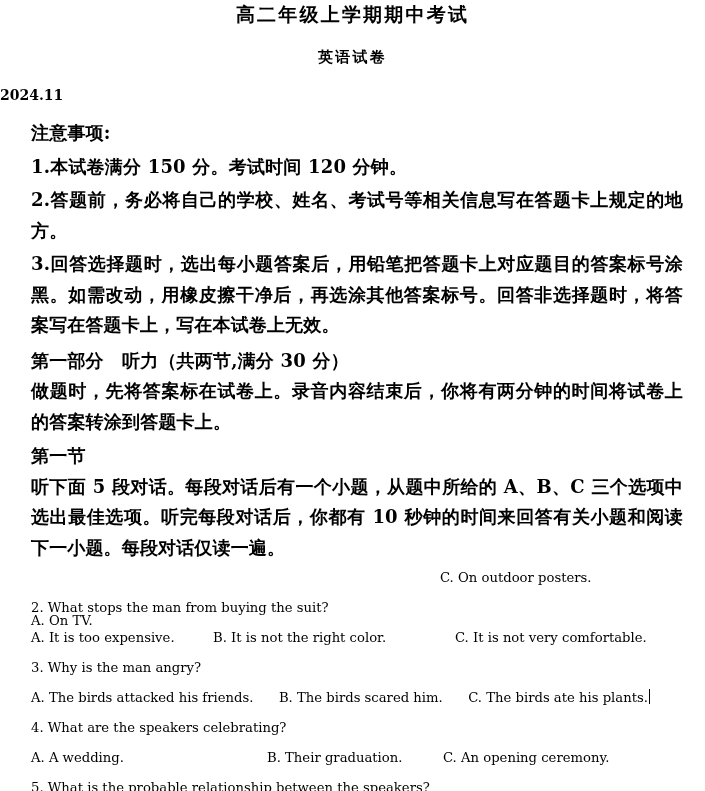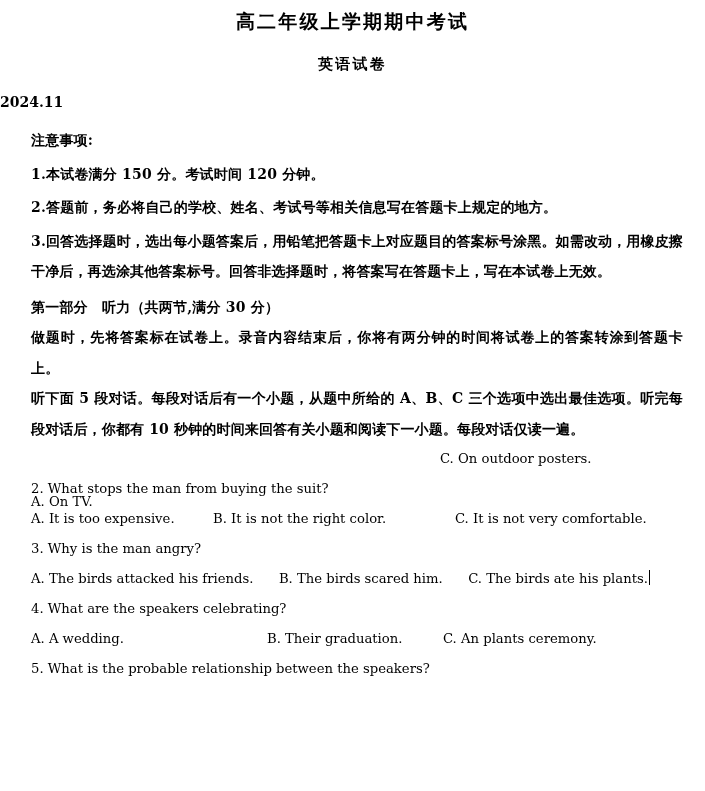--- a/index.html
+++ b/index.html
@@ -24,21 +24,21 @@
 
   
   .doc-title {
     text-align: center;
     font-family: "DejaVu Serif", "Liberation Serif", serif;
     font-weight: bold;
     font-size: 19px;
     letter-spacing: 2.2px;
     line-height: 24px;
     margin: 0;
-    padding-top: 9px;
+    padding-top: 2px;
   }
   .doc-subtitle {
     text-align: center;
     font-family: "DejaVu Serif", "Liberation Serif", serif;
     font-weight: bold;
     font-size: 15px;
     letter-spacing: 2.2px;
     line-height: 24px;
     margin: 0;
     padding-top: 19px;
@@ -54,21 +54,21 @@
   }
 
   
   .cn-block {
     margin: 0;
     padding: 0 22px 0 31px;
   }
   .cn-line {
     font-family: "DejaVu Serif", "Liberation Serif", serif;
     font-weight: bold;
-    font-size: 14px;
+    font-size: 18px;
     line-height: 30.5px;
     letter-spacing: 0.2px;
     text-align: justify;
     margin: 0;
   }
   .cn-notice-head {
     padding-top: 14px;
   }
   .cn-item {
     padding-top: 3px;
@@ -141,20 +141,21 @@
   <div class="cn-block">
     <p class="cn-line cn-notice-head">注意事项:</p>
     <p class="cn-line cn-item">1.本试卷满分 150 分。考试时间 120 分钟。</p>
     <p class="cn-line cn-item">2.答题前，务必将自己的学校、姓名、考试号等相关信息写在答题卡上规定的地方。</p>
     <p class="cn-line cn-item cn-spaced">3.回答选择题时，选出每小题答案后，用铅笔把答题卡上对应题目的答案标号涂黑。如需改动，用橡皮擦干净后，再选涂其他答案标号。回答非选择题时，将答案写在答题卡上，写在本试卷上无效。</p>
   </div>
 
   <div class="cn-block">
     <p class="cn-line cn-part-head">第一部分　听力（共两节,满分 30 分）</p>
     <p class="cn-line">做题时，先将答案标在试卷上。录音内容结束后，你将有两分钟的时间将试卷上的答案转涂到答题卡上。</p>
+    <p class="cn-line cn-sec-head">第一节</p>
     <p class="cn-line cn-spaced">听下面 5 段对话。每段对话后有一个小题，从题中所给的 A、B、C 三个选项中选出最佳选项。听完每段对话后，你都有 10 秒钟的时间来回答有关小题和阅读下一小题。每段对话仅读一遍。</p>
   </div>
 
   <div class="q-wrap">
 
     <div>
       <div class="q-options">
         <span class="opt" style="left:0px;margin-top:43px;">A. On TV.</span>
         <span class="opt" style="left:409px;">C. On outdoor posters.</span>
       </div>
@@ -178,21 +179,21 @@
         <span class="opt-gap"></span>
         <span class="opt-inline">C. The birds ate his plants.</span><span class="caret"></span>
       </div>
     </div>
 
     <div>
       <p class="q-stem">4. What are the speakers celebrating?</p>
       <div class="q-options">
         <span class="opt" style="left:0px;">A. A wedding.</span>
         <span class="opt" style="left:236px;">B. Their graduation.</span>
-        <span class="opt" style="left:412px;">C. An plants ceremony.</span>
+        <span class="opt" style="left:412px;">C. An opening ceremony.</span>
       </div>
     </div>
 
     <div>
       <p class="q-stem">5. What is the probable relationship between the speakers?</p>
     </div>
 
   </div>
 
 </div>

